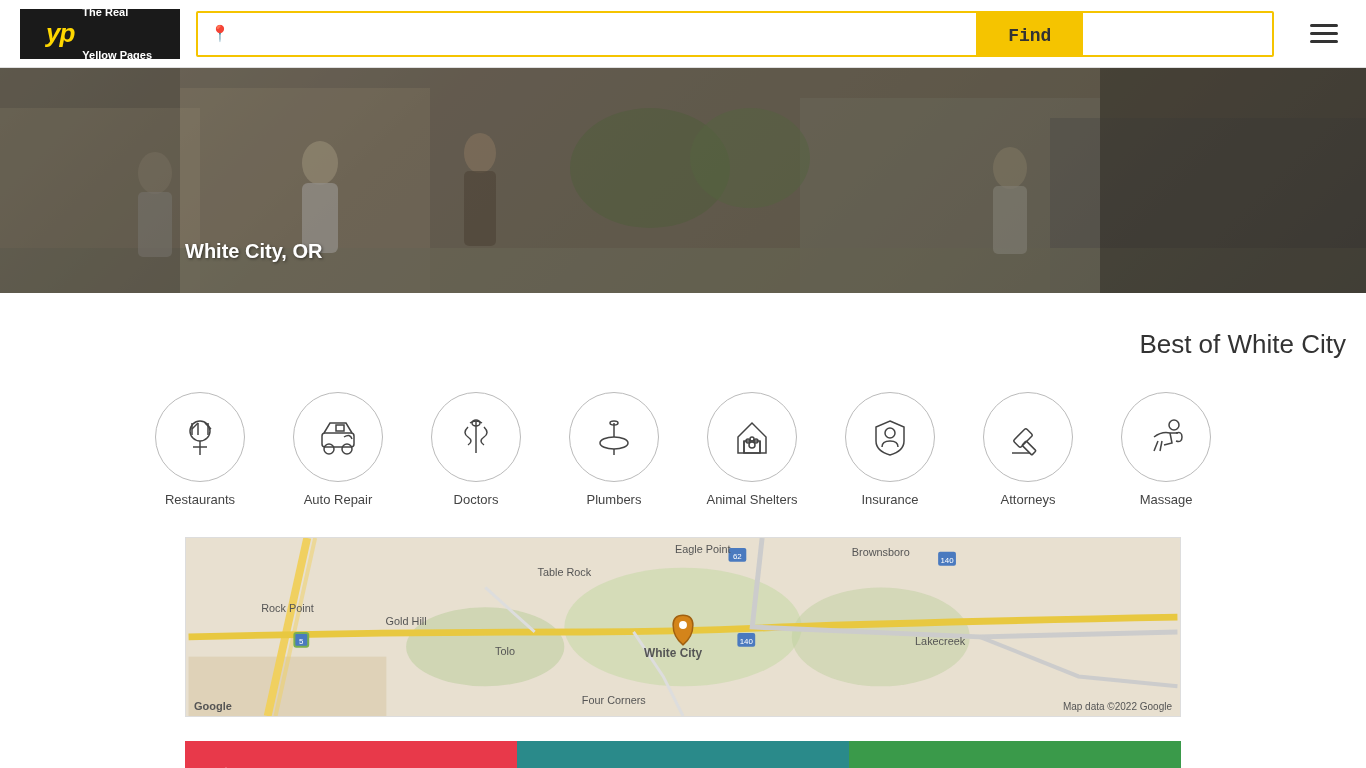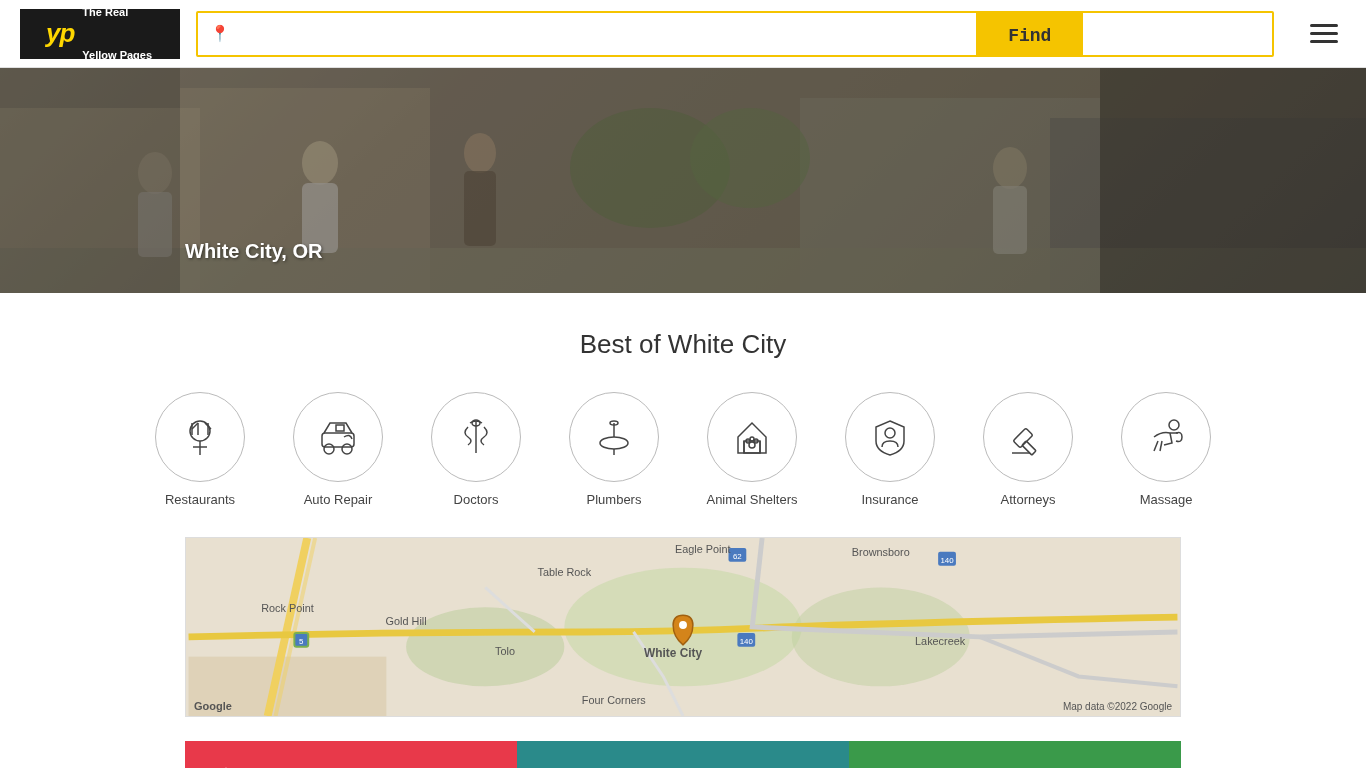--- a/index.html
+++ b/index.html
@@ -146,20 +146,21 @@
     
     .best-of {
       padding: 36px 20px 20px;
       text-align: center;
     }
     .best-of h2 {
       font-size: 26px;
       font-weight: 400;
       color: #333;
       margin-bottom: 32px;
+      text-align: right;
     }
     .categories {
       display: flex;
       justify-content: center;
       gap: 28px;
       flex-wrap: wrap;
     }
     .category-item {
       display: flex;
       flex-direction: column;

